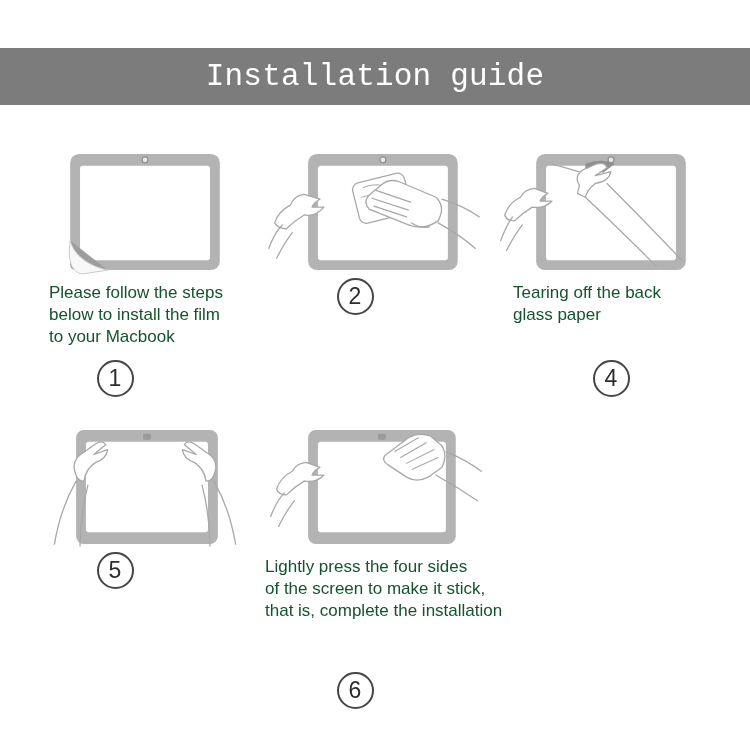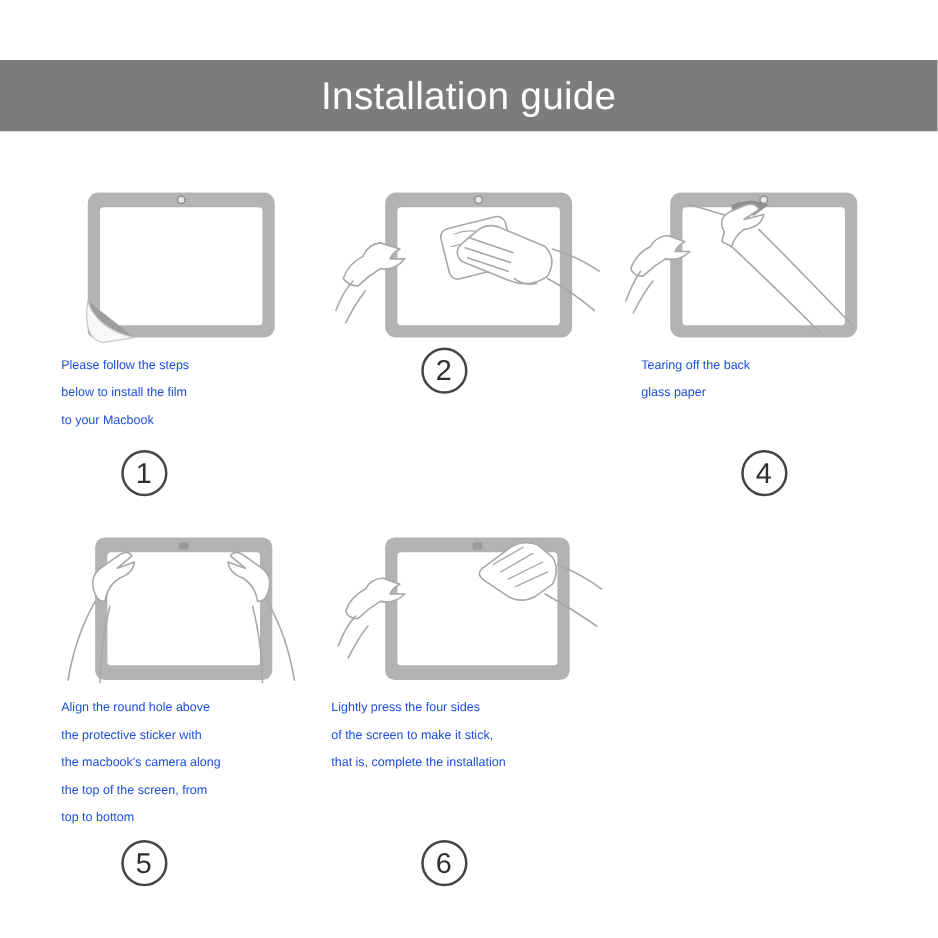--- a/index.html
+++ b/index.html
@@ -5,37 +5,37 @@
   html,body { margin:0; padding:0; }
   body {
     width:750px; height:750px; position:relative;
     background:#ffffff;
     font-family:"Liberation Sans", sans-serif;
     overflow:hidden;
   }
   .banner {
     position:absolute; top:48px; left:0; width:750px; height:57px;
     background:#7c7c7c;
-    display:flex; align-items:center; justify-content:center;
+    display:flex; align-items:center; justify-content:center;font-family:Liberation Mono, monospace;
   }
   .banner .title {
     color:#ffffff; font-size:31px; font-weight:400; letter-spacing:0.2px;
   }
   .grid {
     position:absolute; top:150px; left:29px; width:696px;
     display:grid; grid-template-columns:232px 232px 232px; row-gap:26px;
   }
   .cell { display:flex; flex-direction:column; }
   .illus {
     height:126px; display:flex; align-items:center; justify-content:center;
   }
   .illus svg { width:220px; height:126px; }
   .caption {
     padding:6px 0 0 20px;
-    font-size:10px; line-height:22px; color:#1d4ed8;
+    font-size:17px; line-height:22px; color:#14532d;
     white-space:nowrap; height:76px; box-sizing:content-box;
   }
   .cell:nth-child(n+4) .caption { height:114px; }
   .cell:nth-child(5) .caption { padding-left:4px; }
   .num-row { height:40px; display:flex; align-items:center; justify-content:center; }
   .num {
     width:33px; height:33px; border:2px solid #454545; border-radius:50%;
     display:flex; align-items:center; justify-content:center;
     font-size:23px; color:#2e2e2e; background:#fff;
   }
@@ -122,21 +122,20 @@
         <rect x="50" y="18" width="124" height="92" rx="3" fill="#ffffff"></rect>
         <rect x="108" y="10" width="8" height="6" rx="1.5" fill="#9a9a9a"></rect>
         <g class="hands">
           <path d="M40,52 Q34,38 46,30 L60,20 Q67,16 70,21 L58,31 L72,26 Q71,35 60,39 Q50,45 48,58 Q42,58 40,52 Z"></path>
           <path d="M18,122 Q24,86 40,58 M44,124 Q44,94 52,62" fill="none"></path>
           <path d="M180,52 Q186,38 174,30 L160,20 Q153,16 150,21 L162,31 L148,26 Q149,35 160,39 Q170,45 172,58 Q178,58 180,52 Z"></path>
           <path d="M202,122 Q196,86 180,58 M176,124 Q176,94 168,62" fill="none"></path>
         </g>
       </svg>
     </div>
-    <div class="caption">Align the round hole above<br>the protective sticker with<br>the macbook's camera along<br>the top of the screen, from<br>top to bottom</div>
     <div class="num-row">
       <div class="num">5</div>
     </div>
   </div>
 
   <div class="cell">
     <div class="illus">
       <svg viewBox="0 0 220 128">
         <rect x="40" y="6" width="150" height="116" rx="8" fill="#b3b3b3"></rect>
         <rect x="50" y="18" width="130" height="92" rx="3" fill="#ffffff"></rect>

